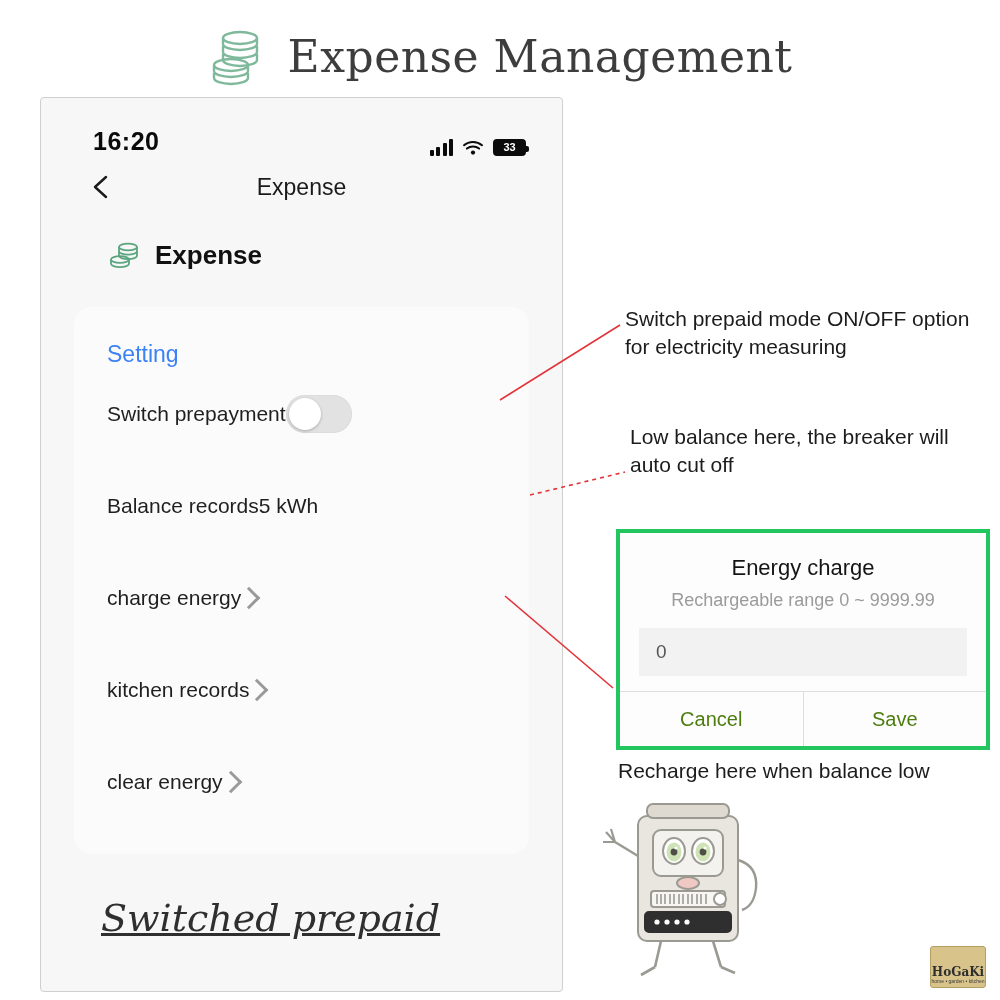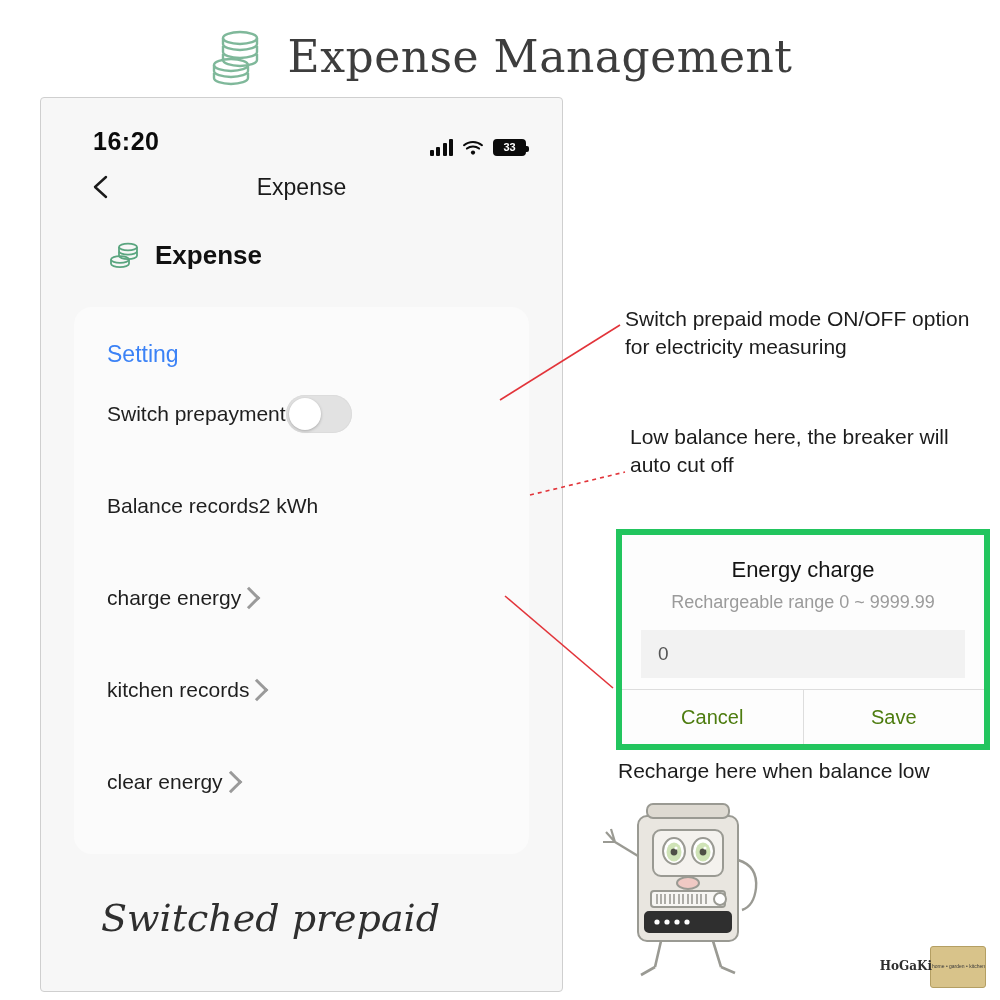--- a/index.html
+++ b/index.html
@@ -203,20 +203,21 @@
     background: #ffffff;
     box-shadow: 0 1px 3px rgba(0,0,0,0.25);
   }
 
   .phone-footer {
     font-family: "DejaVu Serif", serif;
     font-style: italic;
     font-size: 38px;
     color: #2f2f2f;
     padding: 42px 0 0 60px;
+    text-decoration: underline;
   }
 
   
   .anno {
     position: absolute;
     font-size: 21px;
     color: #1c1c1c;
     line-height: 1.35;
   }
   #anno-toggle { left: 625px; top: 305px; width: 350px; }
@@ -224,21 +225,21 @@
   #anno-recharge { left: 618px; top: 757px; width: 400px; }
 
   
   .dialog {
     position: absolute;
     left: 616px;
     top: 529px;
     width: 374px;
     height: 221px;
     background: #fdfdfd;
-    border: 6px solid #22c55e;
+    border: 4px solid #22c55e;
     box-sizing: border-box;
   }
   .dialog-title {
     text-align: center;
     font-size: 22px;
     color: #141414;
     padding-top: 22px;
   }
   .dialog-sub {
     text-align: center;
@@ -297,21 +298,21 @@
   .logo {
     position: absolute;
     right: 14px;
     bottom: 12px;
     width: 56px;
     height: 42px;
     background: #d8c38a;
     border: 1px solid #b49f63;
     border-radius: 3px;
     display: flex;
-    flex-direction: row;
+    flex-direction: column;
     align-items: center;
     justify-content: flex-end;
     padding-bottom: 3px;
     box-sizing: border-box;
   }
   .logo .brand {
     font-family: "DejaVu Serif", serif;
     font-size: 12px;
     font-weight: bold;
     color: #2e2e2e;
@@ -399,21 +400,21 @@
 
     <div class="row">
       <span class="row-label">Switch prepayment</span>
       <span class="toggle">
         <span class="knob"></span>
       </span>
     </div>
 
     <div class="row">
       <span class="row-label">Balance records</span>
-      <span class="row-value">2 kWh</span>
+      <span class="row-value">5 kWh</span>
     </div>
 
     <div class="row">
       <span class="row-label">charge energy</span>
       <span class="chevron"></span>
     </div>
 
     <div class="row">
       <span class="row-label">kitchen records</span>
       <span class="chevron"></span>

